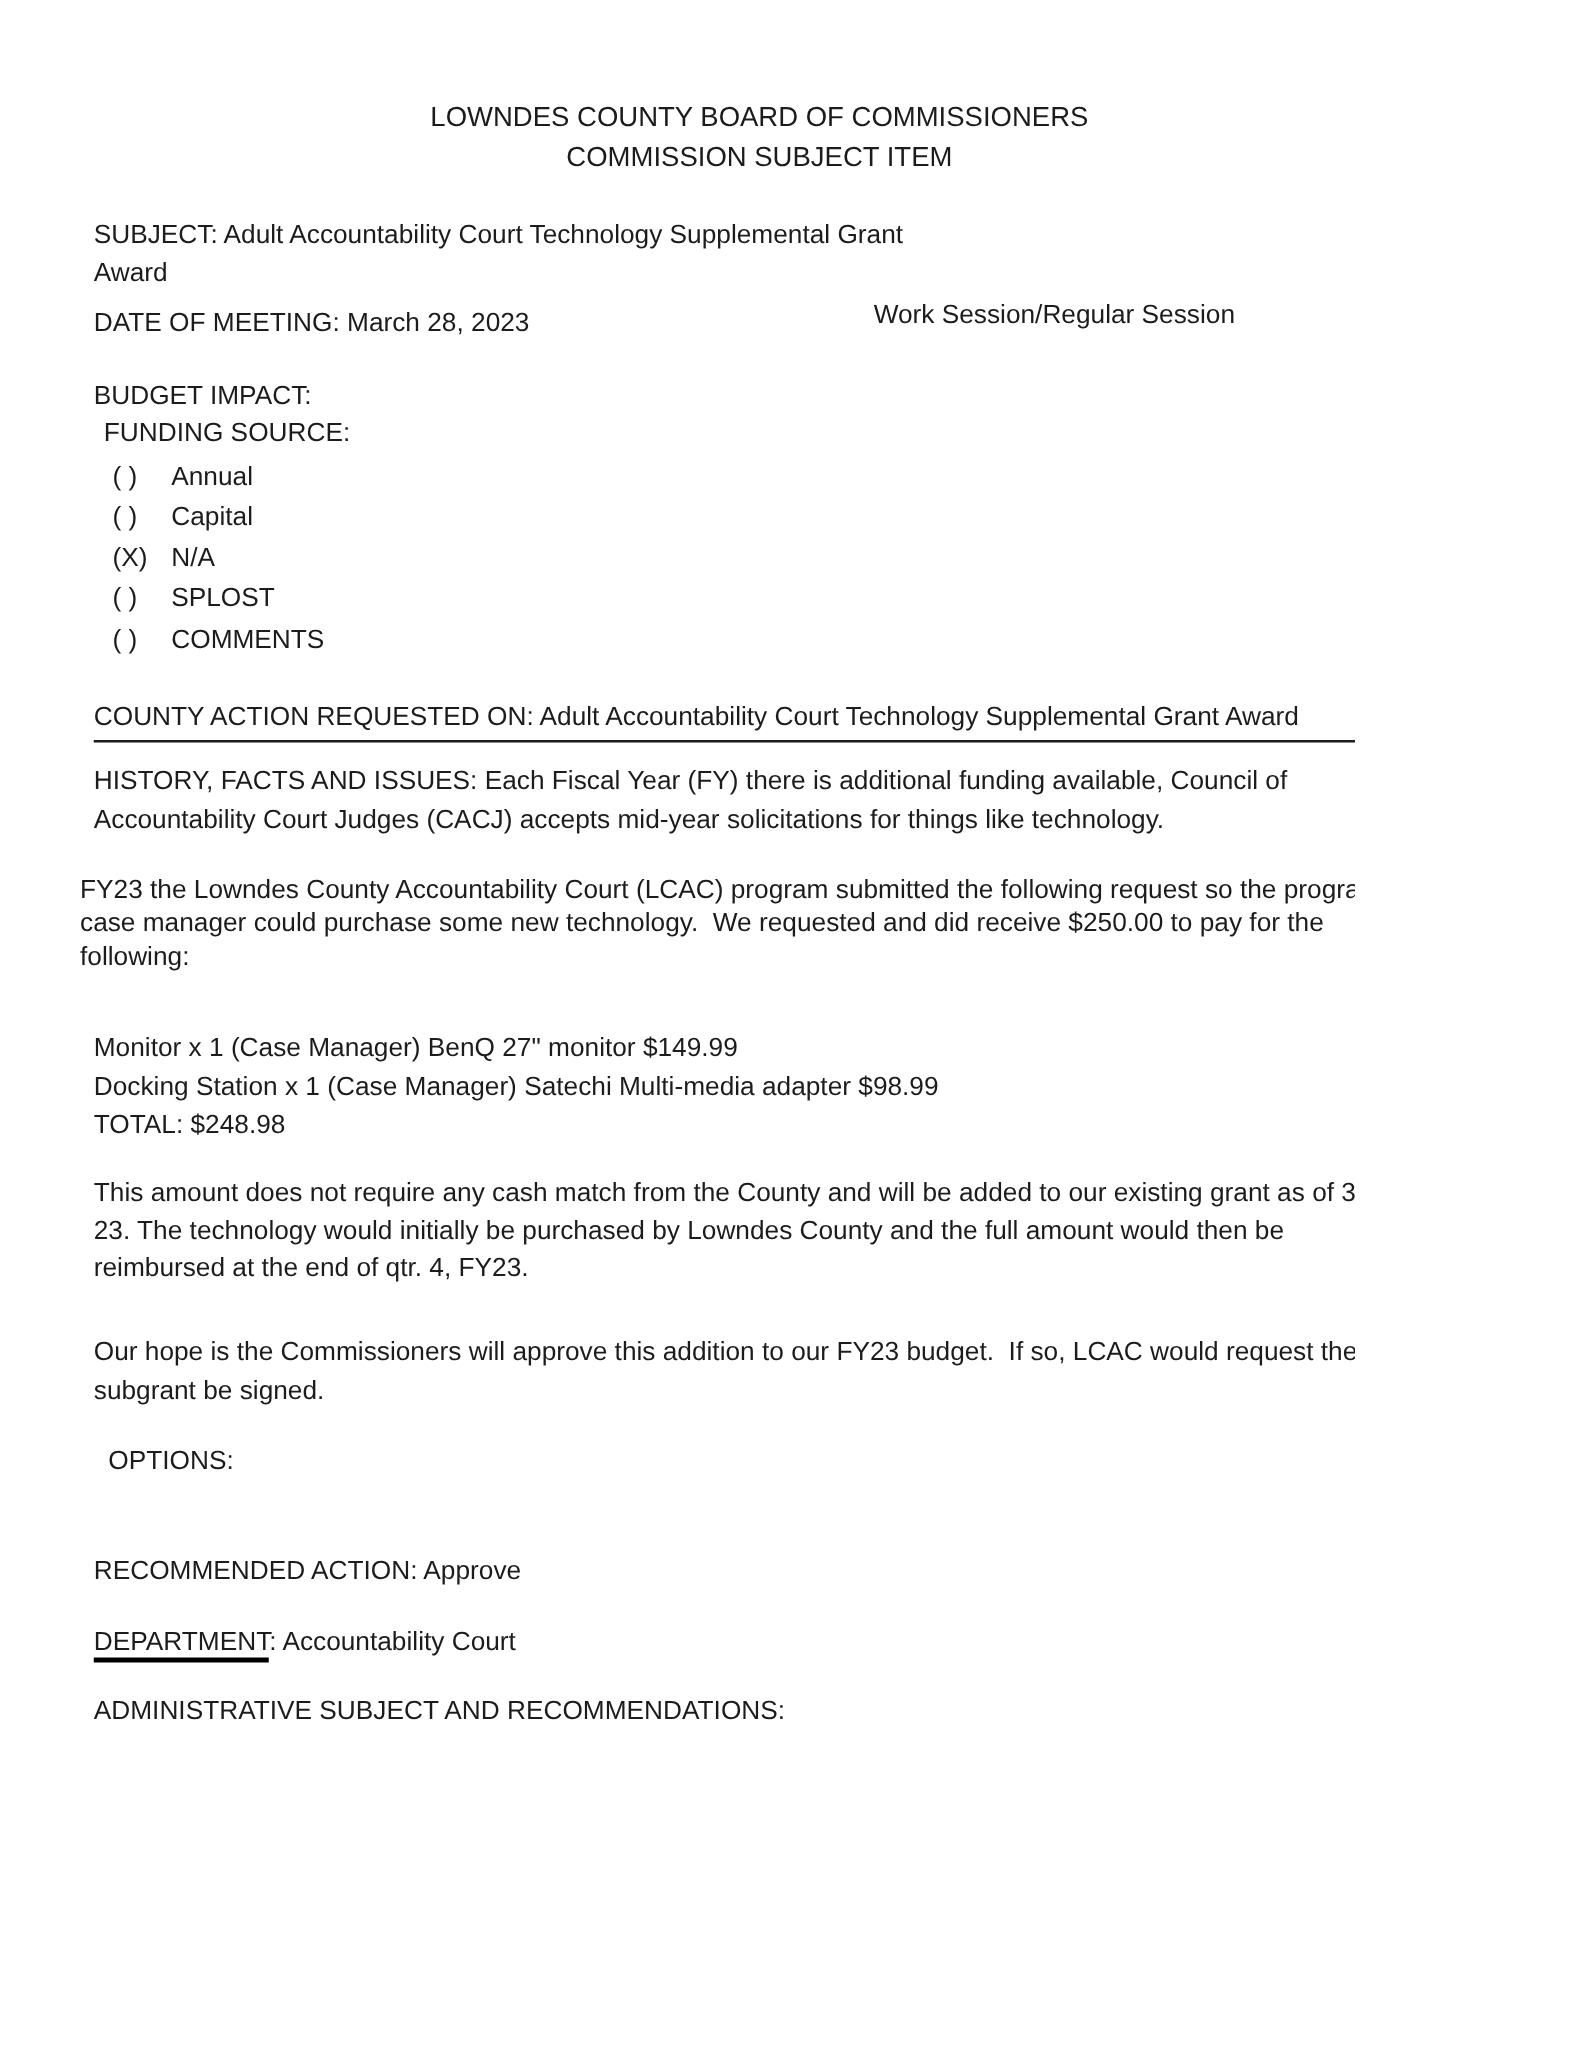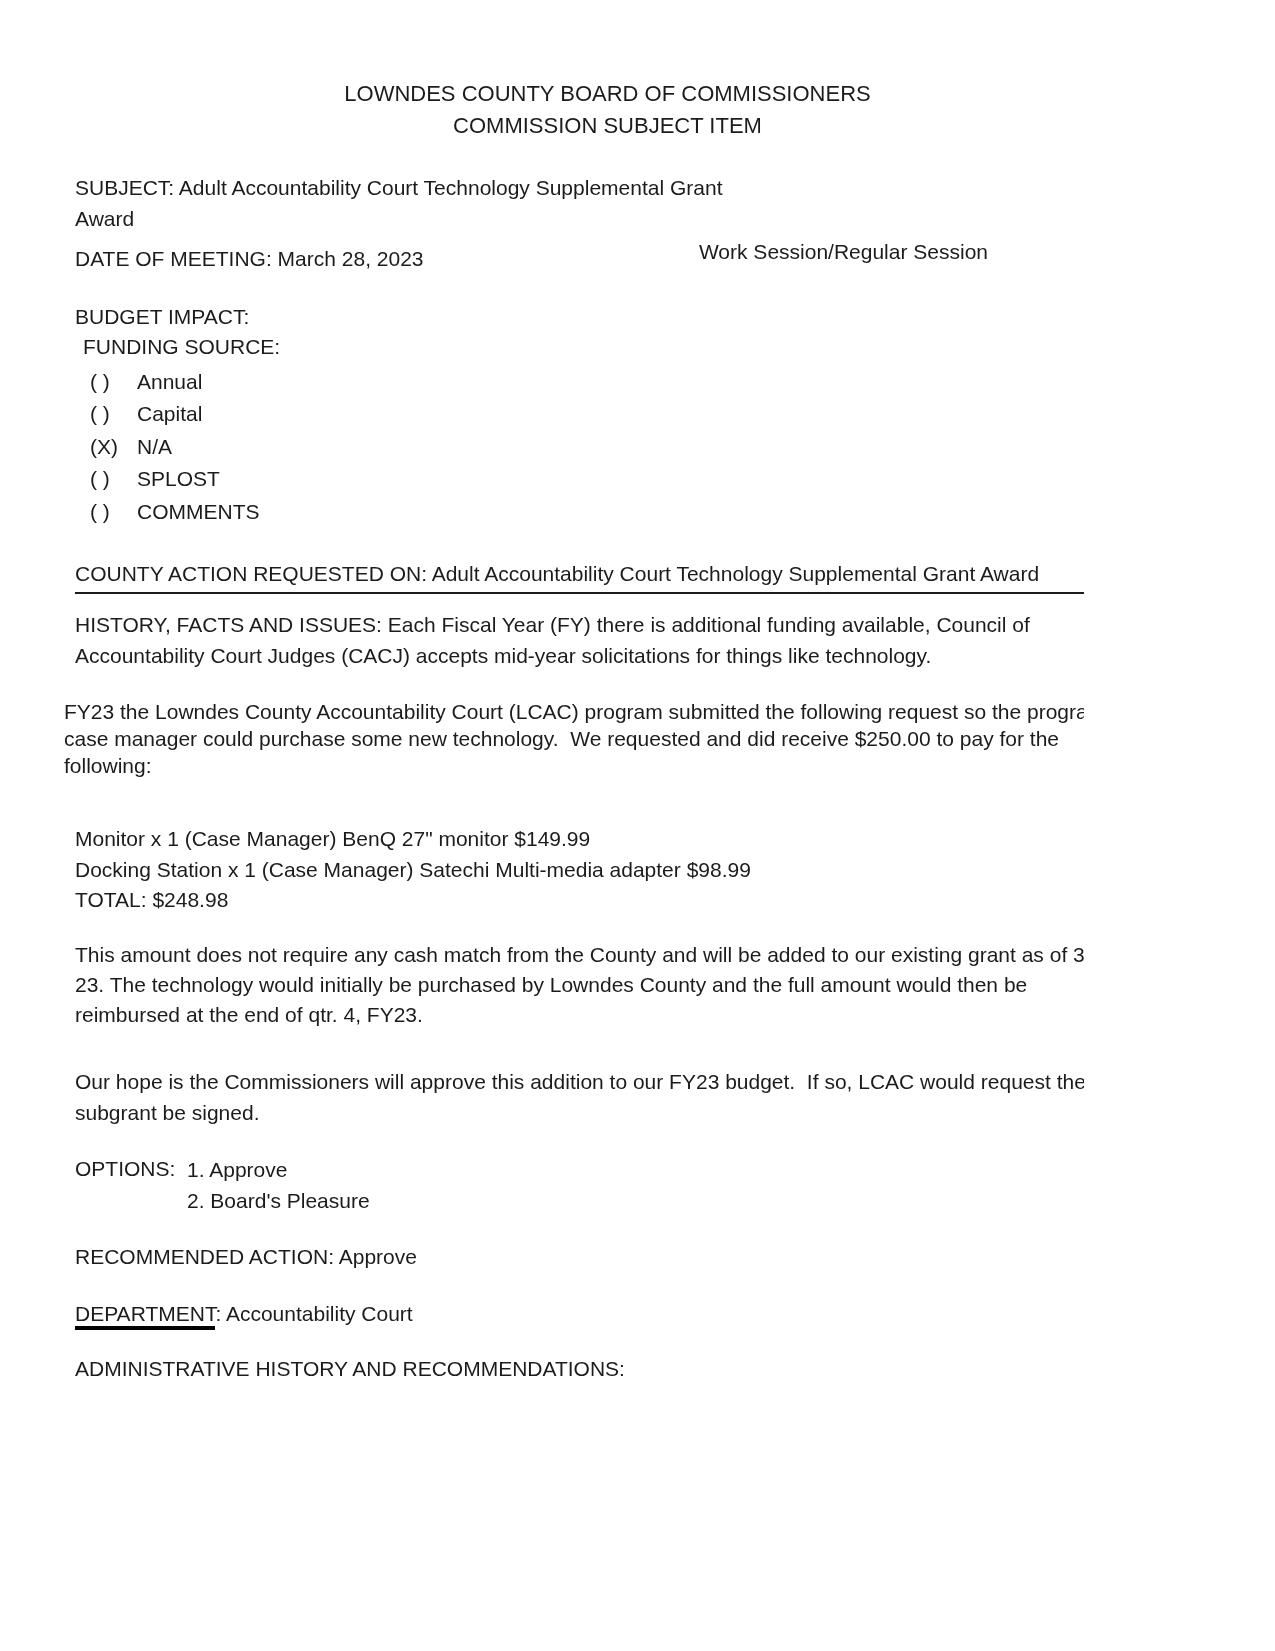--- a/index.html
+++ b/index.html
@@ -21,21 +21,21 @@
     text-align: center;
     font-size: 22px;
     line-height: 32px;
   }
   .rule {
     left: 75px; width: 1115px; height: 2px;
     background: #1c1c1c;
   }
   .fund-row { left: 90px; display: flex; }
   .fund-mark { display: inline-block; width: 47px; white-space: pre; }
-  .options-row { left: 75px; display: flex; }
+  .options-row { left: 75px; display: flex; text-align: right; }
   .options-label { display: inline-block; width: 112px; }
   .options-items div { line-height: 31px; }
   .ul-label { border-bottom: 4px solid #000000; padding-bottom: 1px; }
   .dept-right { position: absolute; left: 517px; top: 0; white-space: nowrap; }
   .nowrap { white-space: nowrap; }
 </style>
 </head>
 <body>
 
 <div class="page">
@@ -84,29 +84,25 @@
     <div>Docking Station x 1 (Case Manager) Satechi Multi-media adapter $98.99</div>
     <div>TOTAL: $248.98</div>
   </div>
 
   <div class="abs prewrap" style="top:940px; left:75px; width:1060px; line-height:30px">This amount does not require any cash match from the County and will be added to our existing grant as of 3-1-23. The technology would initially be purchased by Lowndes County and the full amount would then be reimbursed at the end of qtr. 4, FY23.</div>
 
   <div class="abs prewrap" style="top:1066px; left:75px; width:1100px; line-height:31px">Our hope is the Commissioners will approve this addition to our FY23 budget.  If so, LCAC would request the attached subgrant be signed.</div>
 
   <div class="abs options-row" style="top:1154px">
     <span class="options-label">OPTIONS:</span>
-    <span class="options-items">
-      <div>1. Approve</div>
-      <div>2. Board's Pleasure</div>
-    </span>
   </div>
 
   <div class="abs" style="top:1242px; left:75px">RECOMMENDED ACTION: Approve</div>
 
   <div class="abs" style="top:1299px; left:75px; width:1120px; height:32px">
     <span class="nowrap">
       <span class="ul-label">DEPARTMENT</span><span>: Accountability Court</span>
     </span>
   </div>
 
-  <div class="abs" style="top:1354px; left:75px">ADMINISTRATIVE HISTORY AND RECOMMENDATIONS:</div>
+  <div class="abs" style="top:1354px; left:75px">ADMINISTRATIVE SUBJECT AND RECOMMENDATIONS:</div>
 
 </div>
 
 </body></html>

